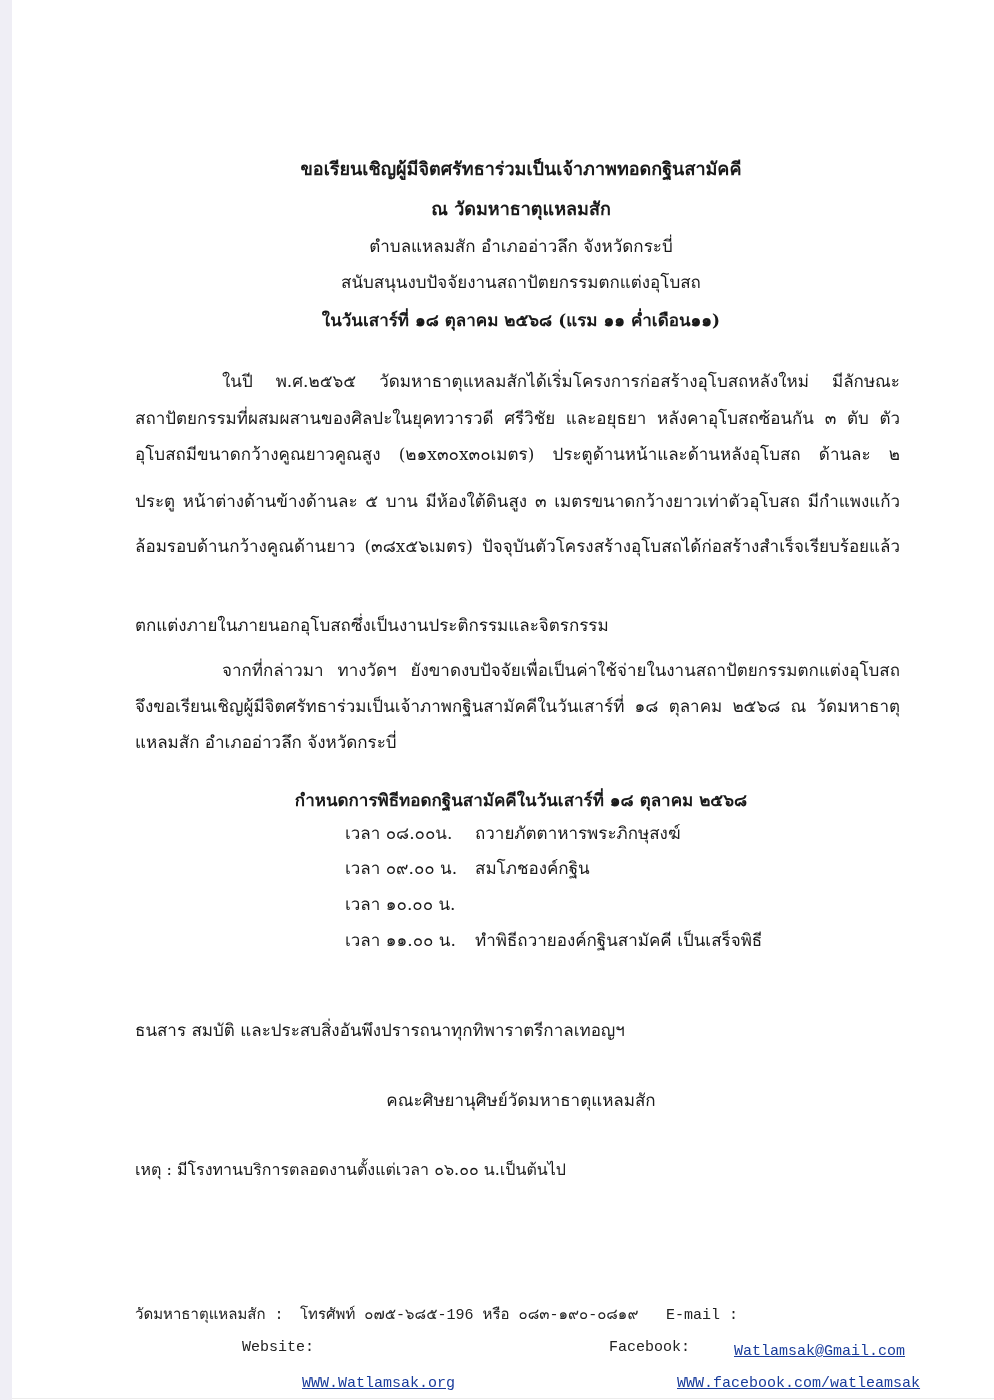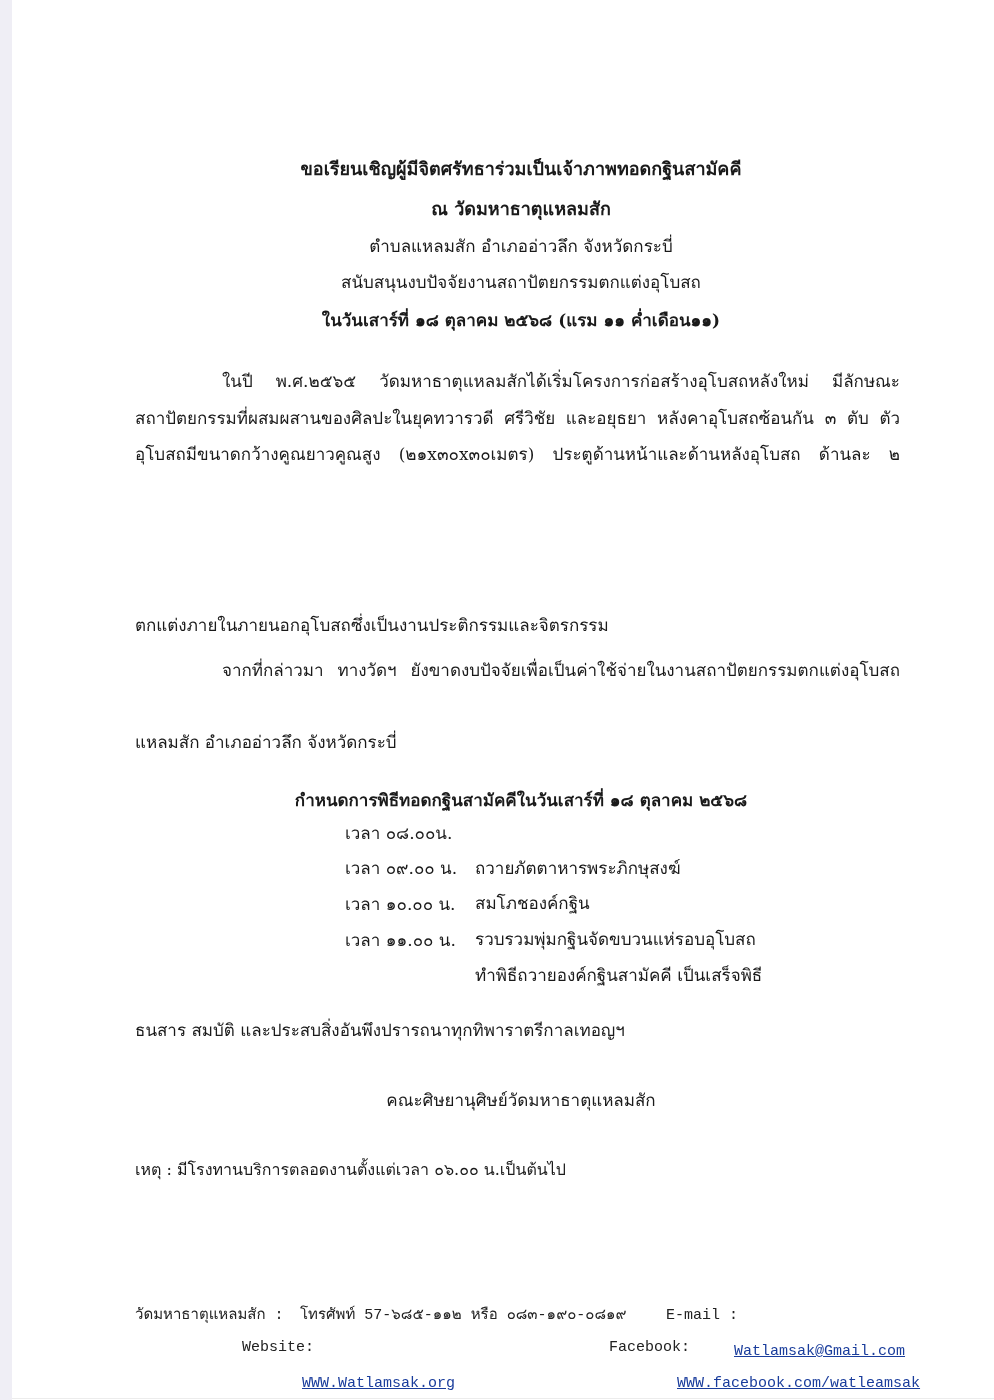--- a/index.html
+++ b/index.html
@@ -48,21 +48,21 @@
     .title { font-size: 18px; }
     .justify {
       left: 123px;
       width: 765px;
       text-align: justify;
       text-align-last: justify;
     }
     .indent { left: 210px; width: 678px; }
     .plain { left: 123px; }
     .sched-time { left: 333px; }
-    .sched-desc { left: 463px; margin-top: 35px; }
+    .sched-desc { left: 463px; }
     .footer {
       position: absolute;
       white-space: nowrap;
       font-family: Liberation Mono, monospace;
       font-size: 15px;
       line-height: 20px;
       color: #222;
     }
     .link {
       color: #1a3d9c;
@@ -79,47 +79,49 @@
 
   <div class="line center bold title" style="top:157px;">ขอเรียนเชิญผู้มีจิตศรัทธาร่วมเป็นเจ้าภาพทอดกฐินสามัคคี</div>
   <div class="line center bold title" style="top:197px;">ณ วัดมหาธาตุแหลมสัก</div>
   <div class="line center" style="top:234px;">ตำบลแหลมสัก อำเภออ่าวลึก จังหวัดกระบี่</div>
   <div class="line center" style="top:270px;">สนับสนุนงบปัจจัยงานสถาปัตยกรรมตกแต่งอุโบสถ</div>
   <div class="line center bold" style="top:308px;">ในวันเสาร์ที่ ๑๘ ตุลาคม ๒๕๖๘ (แรม ๑๑ ค่ำเดือน๑๑)</div>
 
   <div class="line justify indent" style="top:369px;">ในปี  พ.ศ.๒๕๖๕  วัดมหาธาตุแหลมสักได้เริ่มโครงการก่อสร้างอุโบสถหลังใหม่  มีลักษณะ</div>
   <div class="line justify" style="top:406px;">สถาปัตยกรรมที่ผสมผสานของศิลปะในยุคทวารวดี ศรีวิชัย และอยุธยา  หลังคาอุโบสถซ้อนกัน ๓ ตับ ตัว</div>
   <div class="line justify" style="top:442px;">อุโบสถมีขนาดกว้างคูณยาวคูณสูง (๒๑x๓๐x๓๐เมตร)  ประตูด้านหน้าและด้านหลังอุโบสถ  ด้านละ ๒</div>
+  <div class="line justify" style="top:489px;">ประตู  หน้าต่างด้านข้างด้านละ ๕ บาน  มีห้องใต้ดินสูง ๓ เมตรขนาดกว้างยาวเท่าตัวอุโบสถ  มีกำแพงแก้ว</div>
+  <div class="line justify" style="top:534px;">ล้อมรอบด้านกว้างคูณด้านยาว (๓๘x๕๖เมตร) ปัจจุบันตัวโครงสร้างอุโบสถได้ก่อสร้างสำเร็จเรียบร้อยแล้ว</div>
   <div class="line plain" style="top:613px;">ตกแต่งภายในภายนอกอุโบสถซึ่งเป็นงานประติกรรมและจิตรกรรม</div>
 
   <div class="line justify indent" style="top:658px;">จากที่กล่าวมา  ทางวัดฯ  ยังขาดงบปัจจัยเพื่อเป็นค่าใช้จ่ายในงานสถาปัตยกรรมตกแต่งอุโบสถ</div>
+  <div class="line justify" style="top:694px;">จึงขอเรียนเชิญผู้มีจิตศรัทธาร่วมเป็นเจ้าภาพกฐินสามัคคีในวันเสาร์ที่  ๑๘  ตุลาคม  ๒๕๖๘  ณ  วัดมหาธาตุ</div>
   <div class="line plain" style="top:730px;">แหลมสัก อำเภออ่าวลึก จังหวัดกระบี่</div>
 
   <div class="line center bold" style="top:788px;">กำหนดการพิธีทอดกฐินสามัคคีในวันเสาร์ที่ ๑๘ ตุลาคม ๒๕๖๘</div>
 
   <div class="line sched-time" style="top:821px;">เวลา ๐๘.๐๐น.</div>
   <div class="line sched-desc" style="top:821px;">ถวายภัตตาหารพระภิกษุสงฆ์</div>
 
   <div class="line sched-time" style="top:856px;">เวลา ๐๙.๐๐ น.</div>
   <div class="line sched-desc" style="top:856px;">สมโภชองค์กฐิน</div>
 
   <div class="line sched-time" style="top:892px;">เวลา ๑๐.๐๐ น.</div>
-  <div class="line sched-desc" style="top:892px;">รวบรวมพุ่มกฐินจัดขบวนแห่รอบอุโบสถ</div>
 
   <div class="line sched-time" style="top:928px;">เวลา ๑๑.๐๐ น.</div>
   <div class="line sched-desc" style="top:928px;">ทำพิธีถวายองค์กฐินสามัคคี เป็นเสร็จพิธี</div>
 
   <div class="line plain" style="top:1018px;">ธนสาร สมบัติ และประสบสิ่งอันพึงปรารถนาทุกทิพาราตรีกาลเทอญฯ</div>
 
   <div class="line center" style="top:1088px;">คณะศิษยานุศิษย์วัดมหาธาตุแหลมสัก</div>
 
   <div class="line plain" style="top:1158px; font-size:16px;">เหตุ : มีโรงทานบริการตลอดงานตั้งแต่เวลา ๐๖.๐๐ น.เป็นต้นไป</div>
 
   <div class="footer" style="left:123px; top:1306px;">วัดมหาธาตุแหลมสัก :</div>
-  <div class="footer" style="left:288px; top:1306px;">โทรศัพท์ 57-๖๘๕-๑๑๒ หรือ ๐๘๓-๑๙๐-๐๘๑๙</div>
+  <div class="footer" style="left:288px; top:1306px;">โทรศัพท์ ๐๗๕-๖๘๕-196 หรือ ๐๘๓-๑๙๐-๐๘๑๙</div>
   <div class="footer" style="left:654px; top:1306px;">E-mail :</div>
   <a class="footer link" style="left:722px; top:1306px;">Watlamsak@Gmail.com</a>
 
   <div class="footer" style="left:230px; top:1338px;">Website:</div>
   <a class="footer link" style="left:290px; top:1338px;">WWW.Watlamsak.org</a>
   <div class="footer" style="left:597px; top:1338px;">Facebook:</div>
   <a class="footer link" style="left:665px; top:1338px;">WWW.facebook.com/watleamsak</a>
 
 </div>
 

